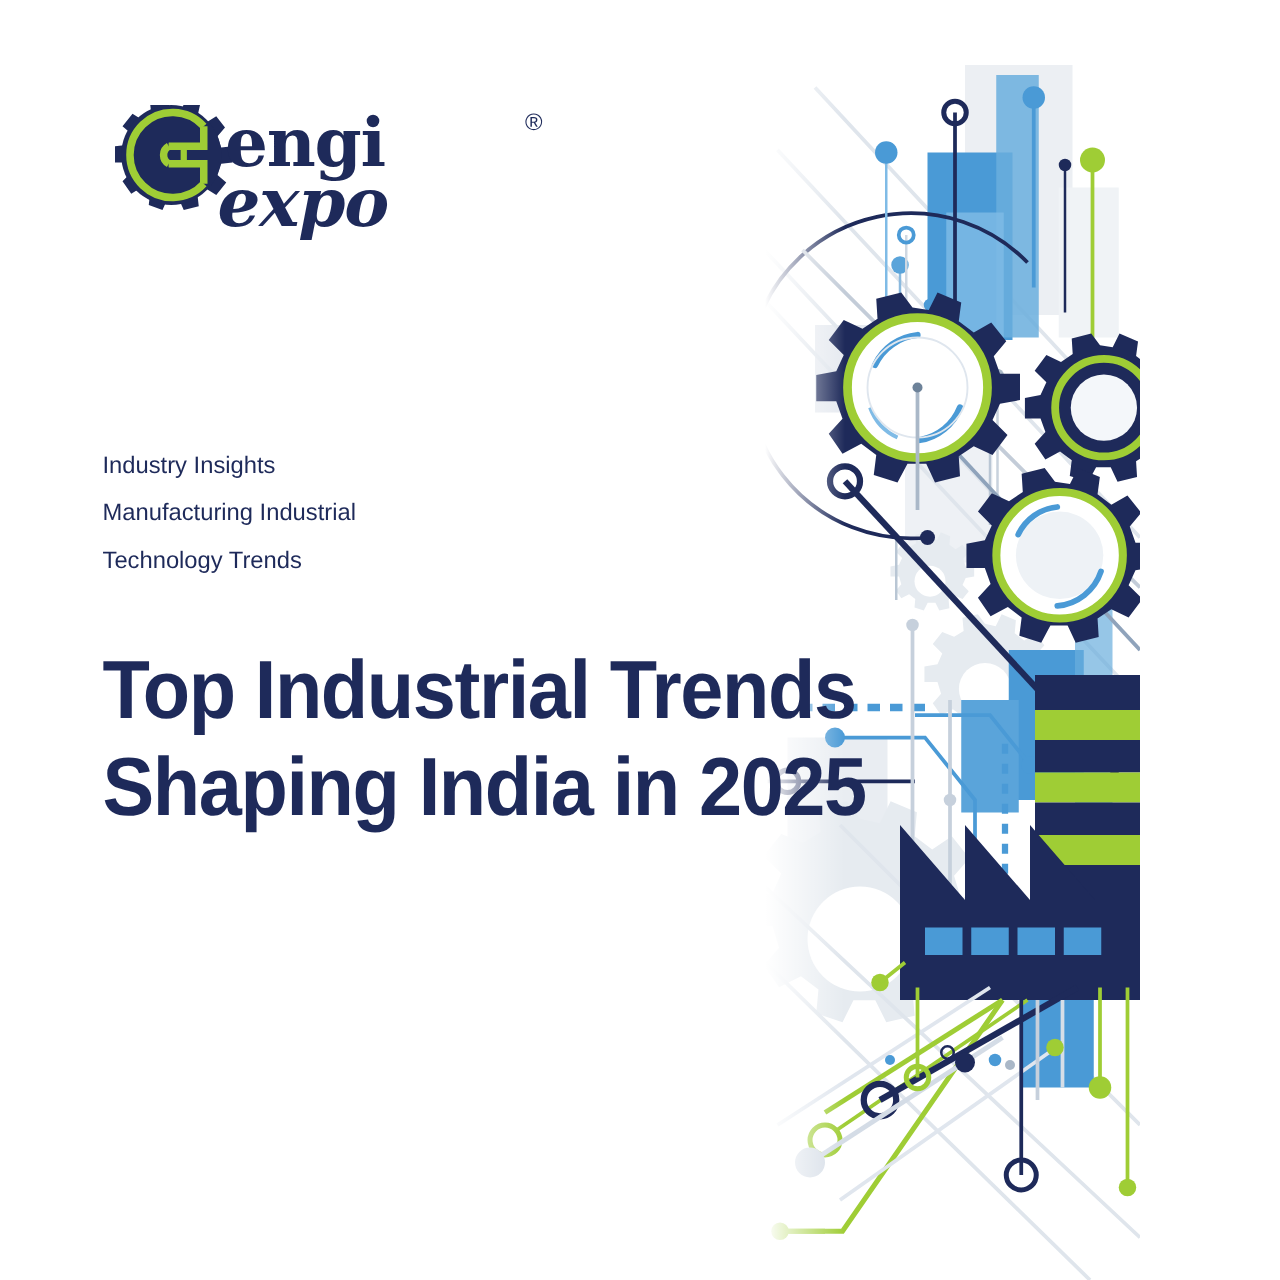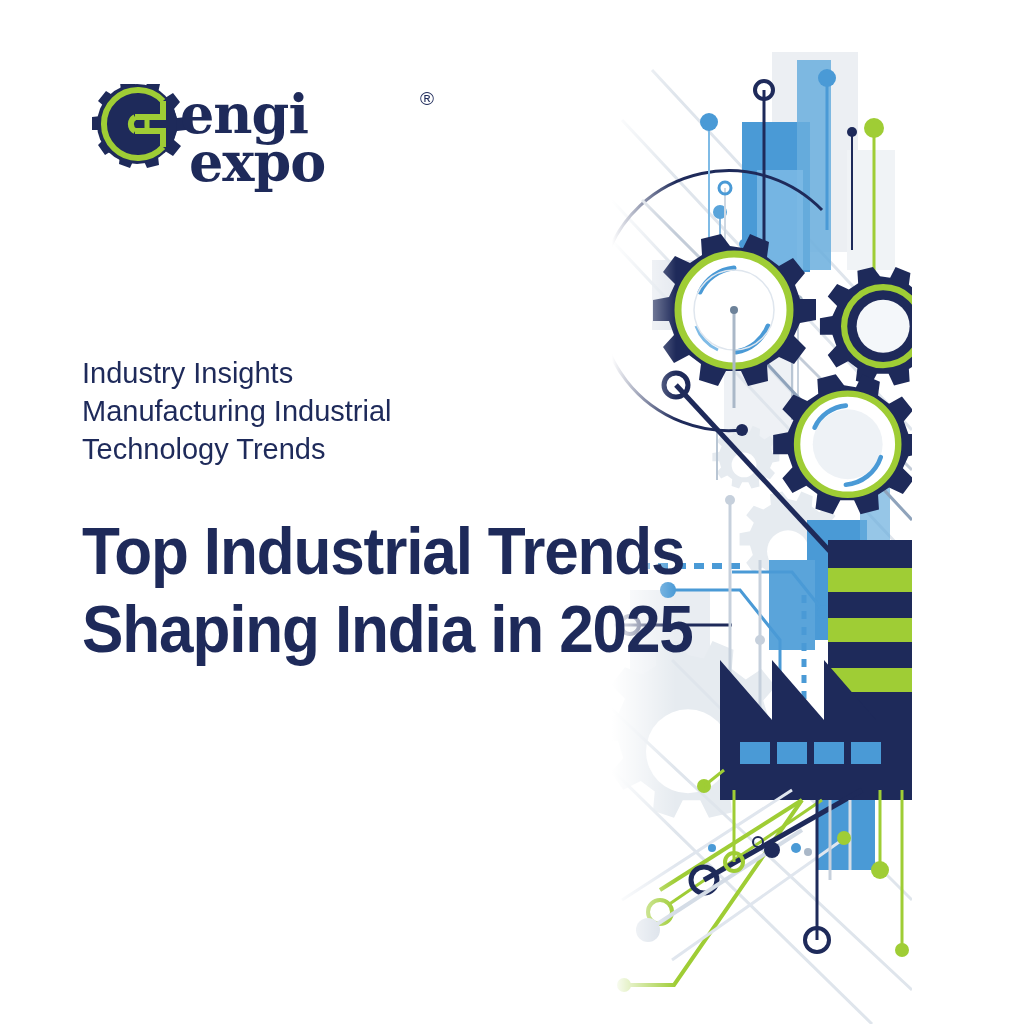--- a/index.html
+++ b/index.html
@@ -47,38 +47,38 @@
     font-family:"DejaVu Serif","Liberation Serif",serif;
     font-weight:bold;
     color:#1e2a5a;
     font-size:54px;
     line-height:52px;
     letter-spacing:-1px;
     white-space:nowrap;
     position:absolute;
   }
   #logo-word-1 { top:4px;  left:6px; }
-  #logo-word-2 { top:52px; left:15px; }
+  #logo-word-2 { top:52px; left:0px;font-style:italic; }
   #logo-reg {
     position:absolute;
     left:246px; top:4px;
     font-family:"Liberation Sans","DejaVu Sans",sans-serif;
     font-size:19px;
     color:#1e2a5a;
     font-weight:normal;
   }
 
   
   #subtitle {
     position:absolute;
     left:82px; top:354px;
     width:620px;
   }
   .subtitle-line {
-    font-size:29px;
+    font-size:19px;
     line-height:38px;
     color:#1e2a5a;
     font-weight:400;
     letter-spacing:0px;
     white-space:nowrap;
   }
 
   
   #headline {
     position:absolute;

